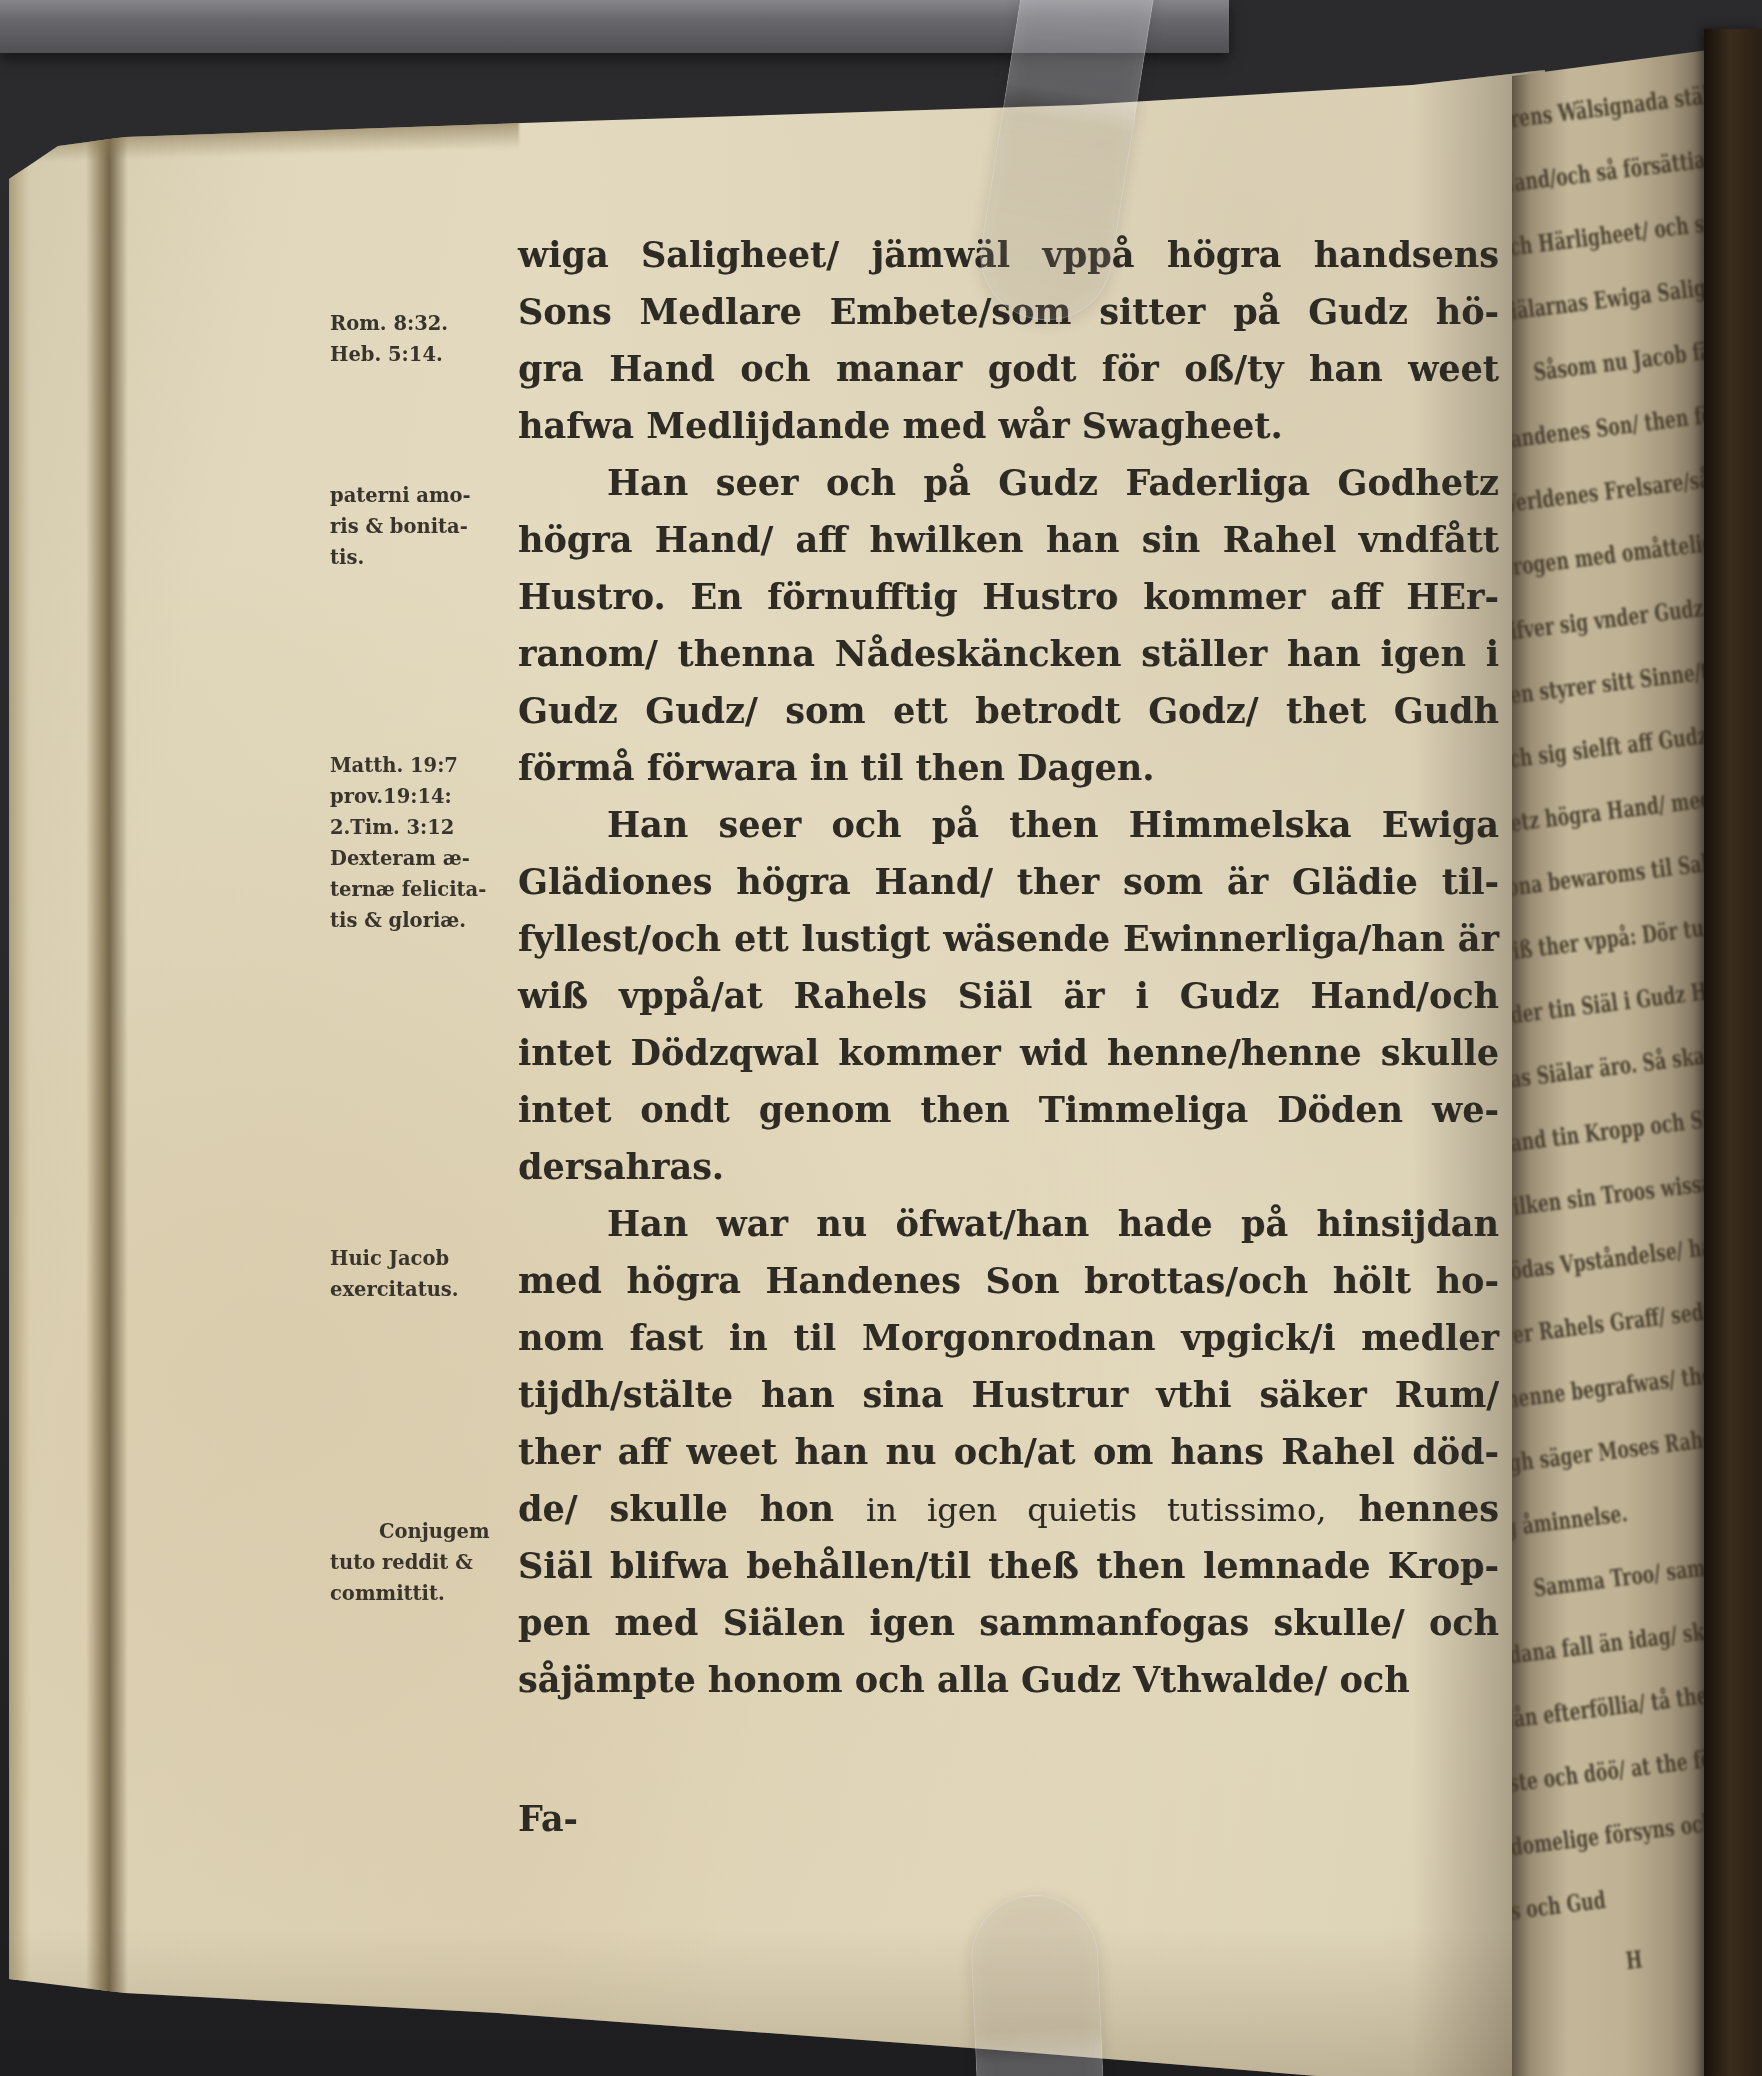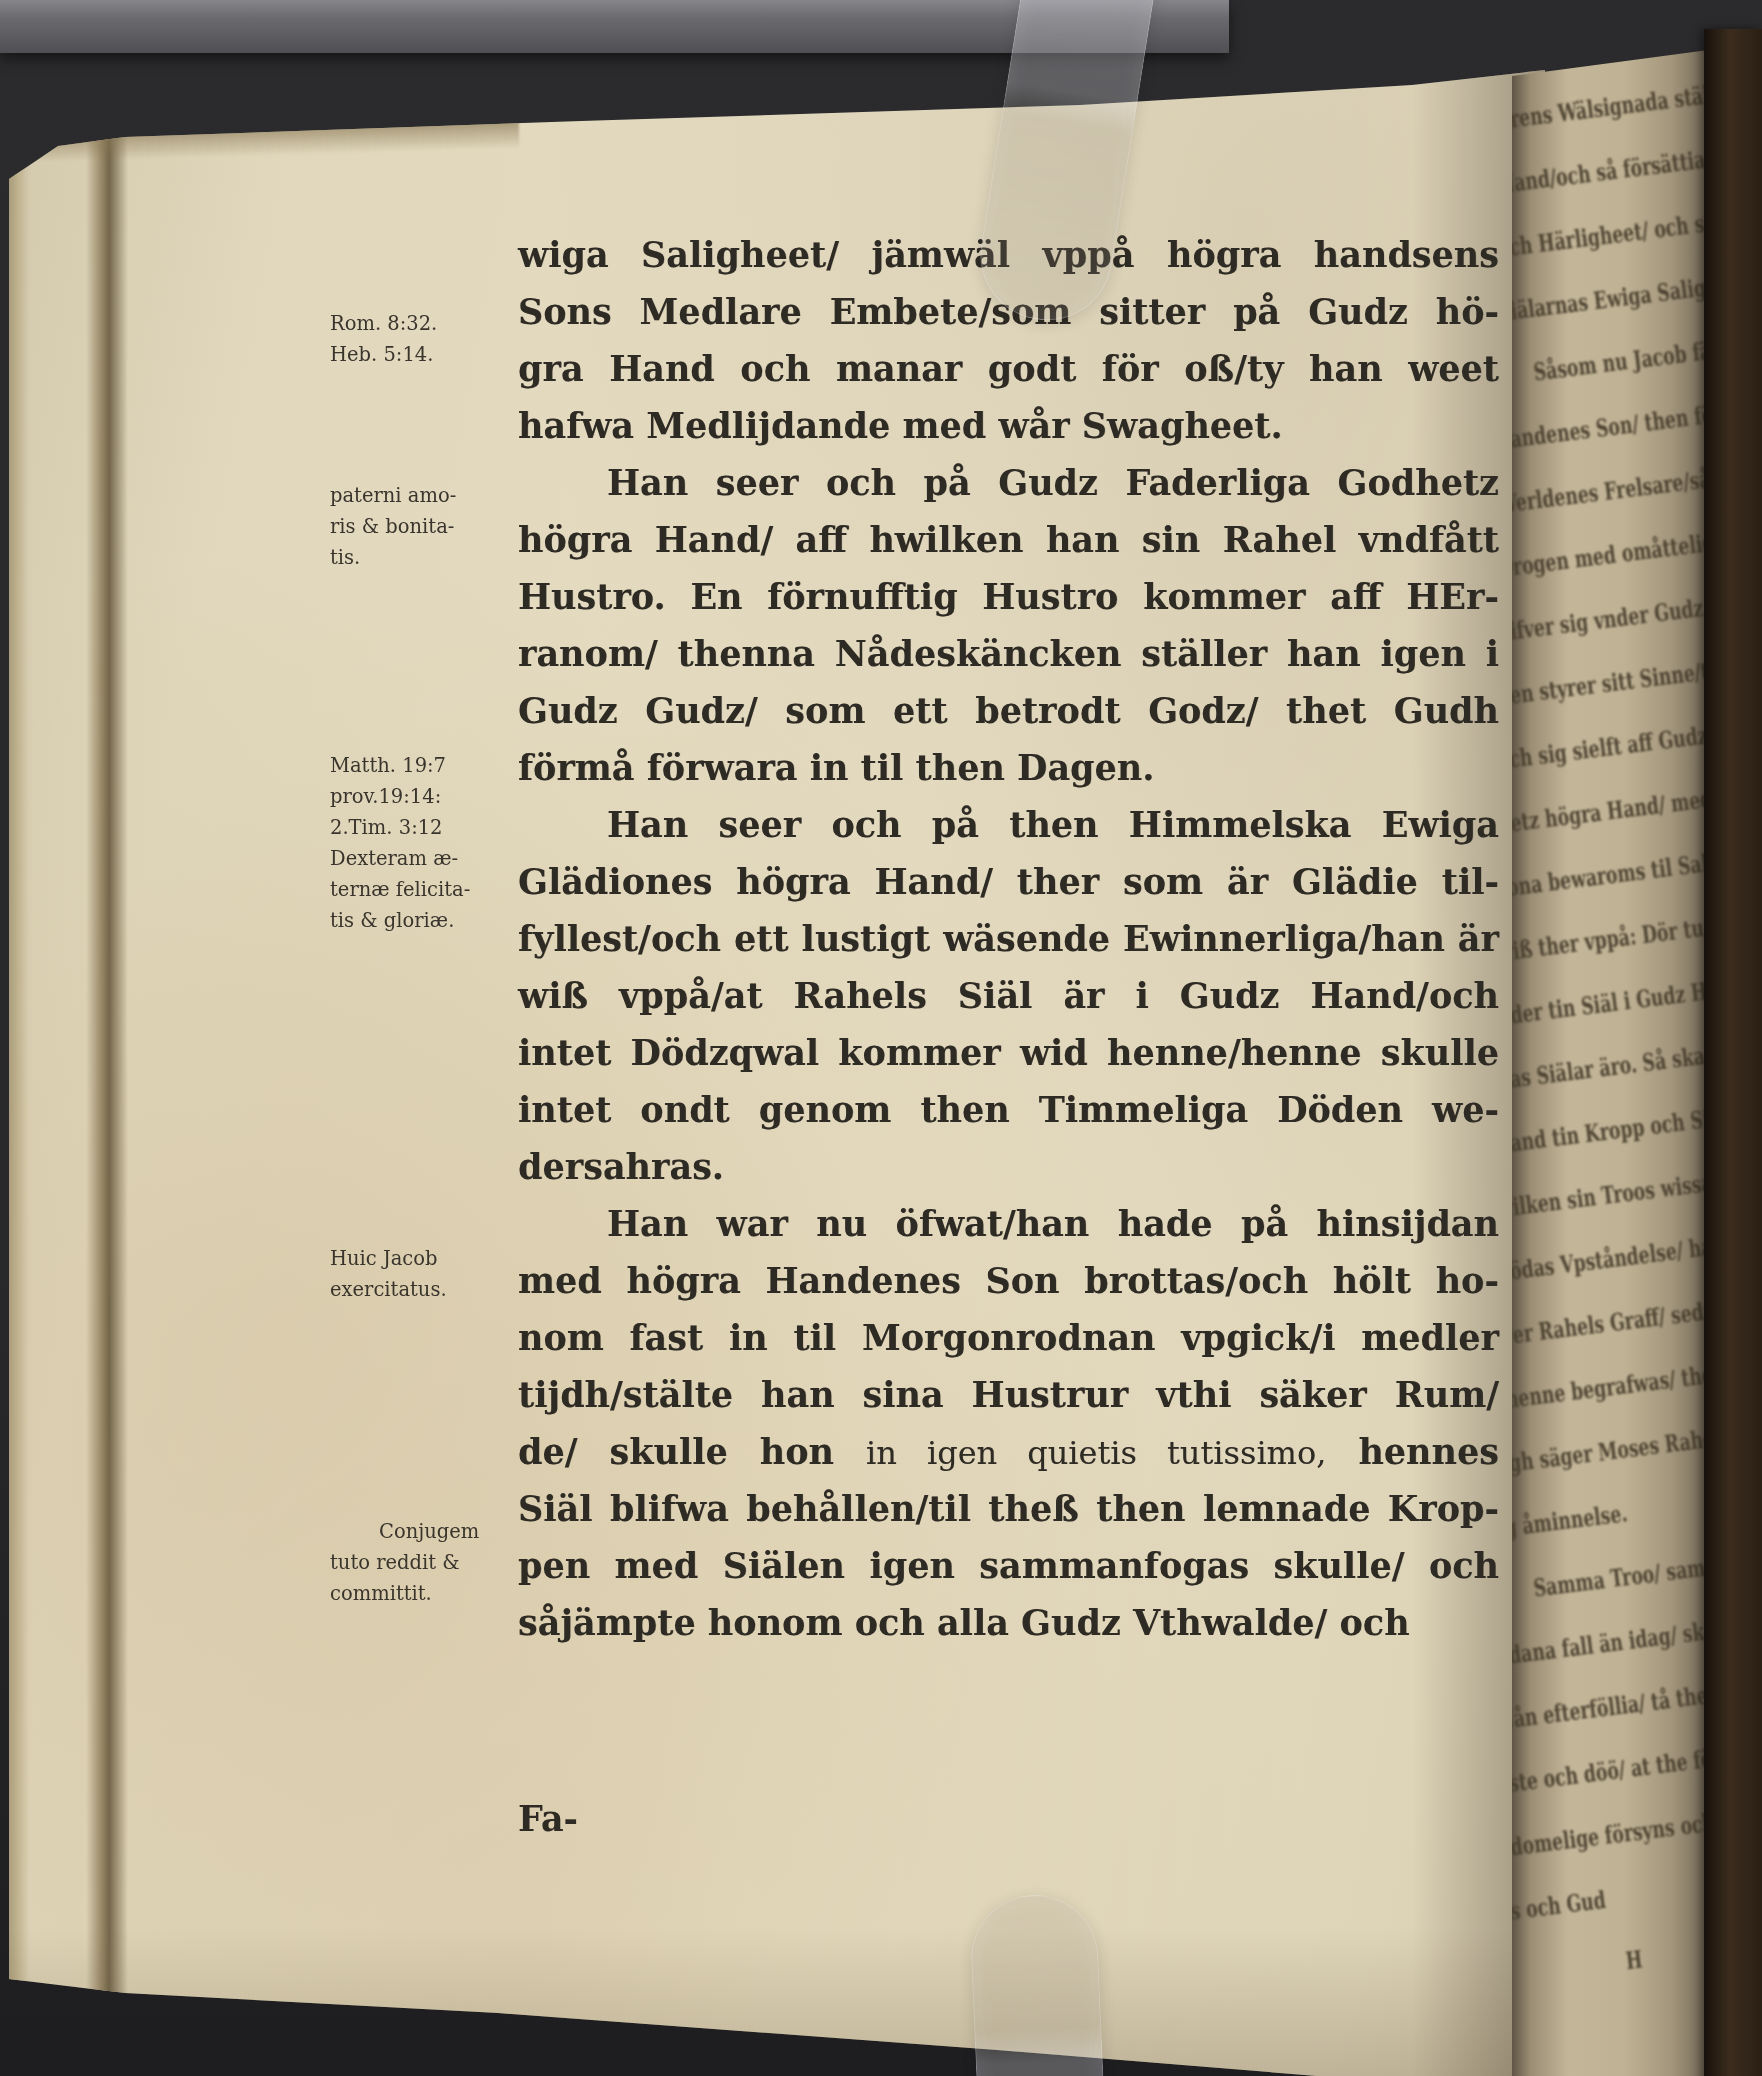--- a/index.html
+++ b/index.html
@@ -34,21 +34,21 @@
   .bl{height:57px;line-height:57px;font-size:35px;font-weight:700;
     text-align:justify;text-align-last:justify;white-space:nowrap;
     text-shadow:0.4px 0.4px 0 rgba(46,42,36,.25);}
   .bl.pend{text-align-last:left;}
   .bl.indent{text-indent:89px;}
   .latin{font-weight:400;font-size:32px;}
   .catchword{position:absolute;left:518px;top:1790px;width:981px;height:57px;
     line-height:57px;font-size:35px;font-weight:700;color:#2e2a24;text-align:left;}
   
   .margin-note{position:absolute;left:330px;width:195px;color:#39342c;
-    font-size:19.5px;line-height:31px;font-weight:400;}
+    font-size:19.5px;line-height:31px;font-weight:700;}
   .mn1{top:308px;} .mn2{top:456px;margin-top:24px;} .mn3{top:750px;} .mn4{top:1243px;} .mn5{top:1516px;}
   .mn5 .mn-line:first-child{padding-left:49px;}
   
   .next-page{position:absolute;left:1512px;top:49px;width:204px;height:2077px;overflow:hidden;
     clip-path:polygon(0% 1.3%,100% 0%,100% 99.2%,0% 97.6%);
     background:linear-gradient(90deg,#5f5546 0%,#9a8d74 9%,#c3b699 28%,#bfb294 55%,#a3967c 78%,#756a58 95%,#5a5143 100%);}
   .np-text{position:absolute;left:-14px;top:40px;width:374px;color:#463c2b;
     filter:blur(1px);opacity:.92;}
   .np-line{height:64px;line-height:64px;font-size:24px;font-weight:700;white-space:nowrap;
     transform:rotate(-7deg) scaleX(.72);transform-origin:0 50%;}
@@ -126,20 +126,21 @@
       <div class="bl">Glädiones högra Hand/ ther som är Glädie til-</div>
       <div class="bl">fyllest/och ett lustigt wäsende Ewinnerliga/han är</div>
       <div class="bl">wiß vppå/at Rahels Siäl är i Gudz Hand/och</div>
       <div class="bl">intet Dödzqwal kommer wid henne/henne skulle</div>
       <div class="bl">intet ondt genom then Timmeliga Döden we-</div>
       <div class="bl pend">dersahras.</div>
       <div class="bl indent">Han war nu öfwat/han hade på hinsijdan</div>
       <div class="bl">med högra Handenes Son brottas/och hölt ho-</div>
       <div class="bl">nom fast in til Morgonrodnan vpgick/i medler</div>
       <div class="bl">tijdh/stälte han sina Hustrur vthi säker Rum/</div>
+      <div class="bl">ther aff weet han nu och/at om hans Rahel död-</div>
       <div class="bl"><span>de/ skulle hon </span><span class="latin">in igen quietis tutissimo,</span><span> hennes</span></div>
       <div class="bl">Siäl blifwa behållen/til theß then lemnade Krop-</div>
       <div class="bl">pen med Siälen igen sammanfogas skulle/ och</div>
       <div class="bl pend">såjämpte honom och alla Gudz Vthwalde/ och</div>
     </div>
 
     <div class="catchword">Fa-</div>
   </div>
 
   <div class="next-page">

